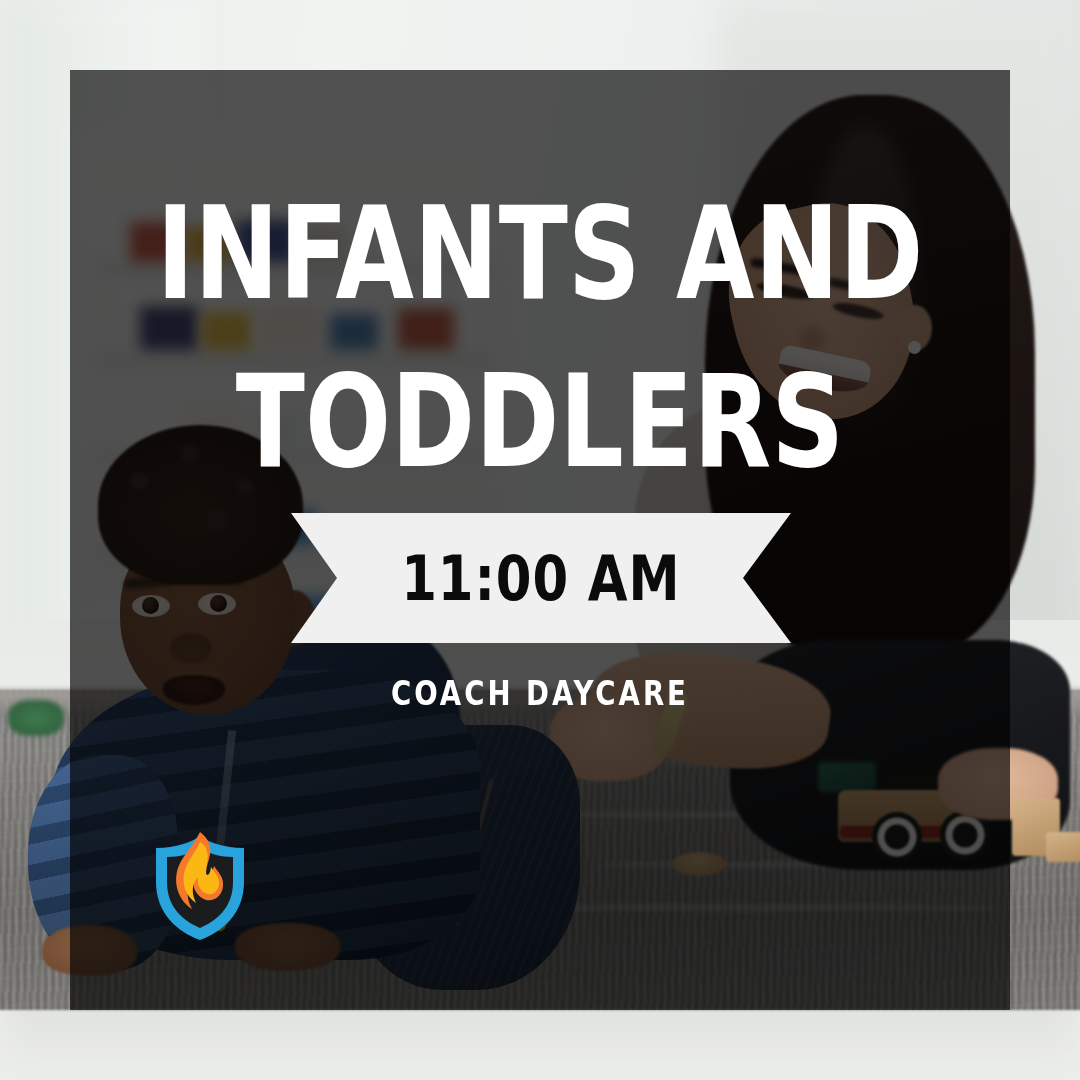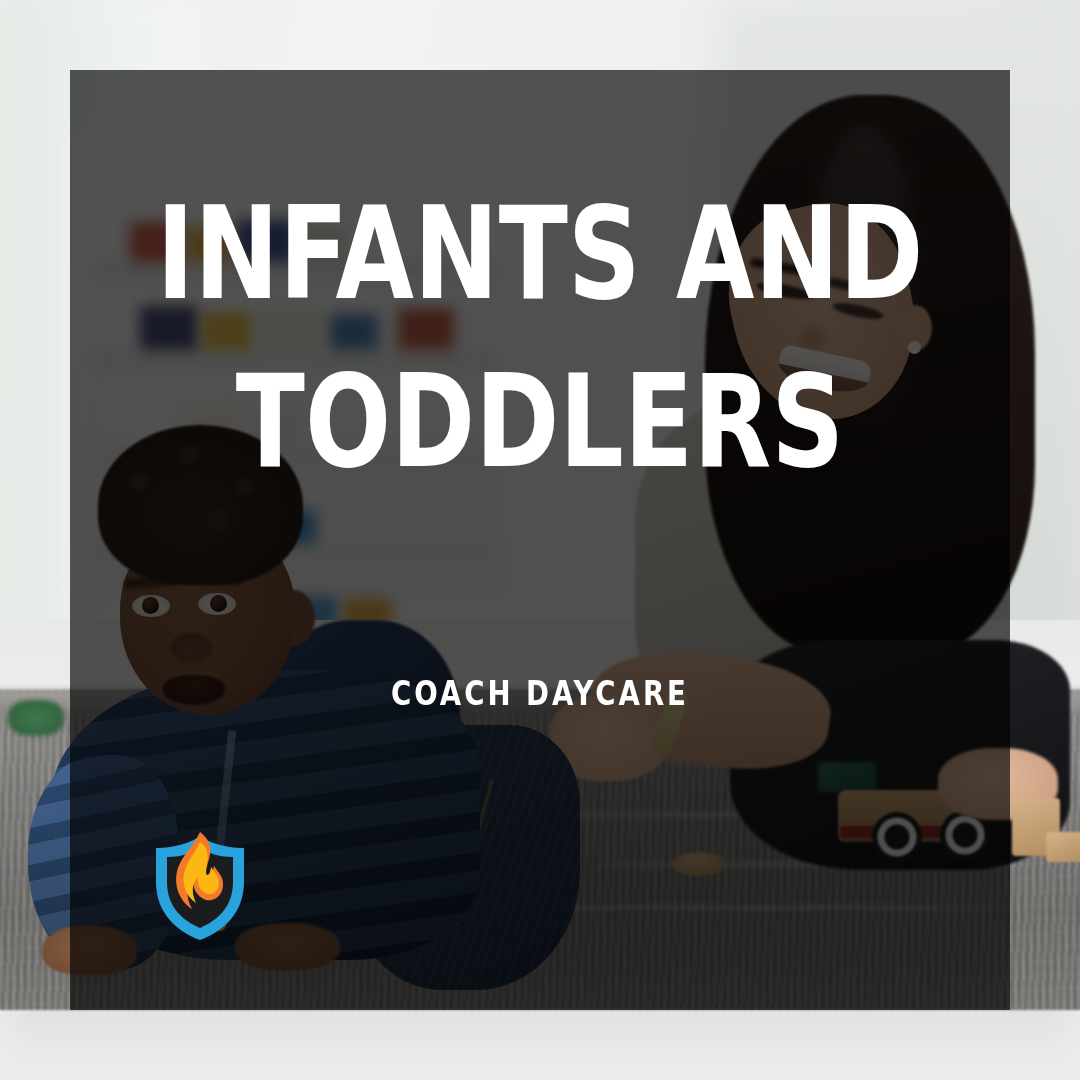--- a/index.html
+++ b/index.html
@@ -472,20 +472,23 @@
   </div>
 </div>
 
 <div id="overlay"></div>
 
 <div id="content">
 
   <div class="title l1">INFANTS AND</div>
   <div class="title l2">TODDLERS</div>
 
+  <div class="ribbon">
+    <span class="ribbon-text">11:00 AM</span>
+  </div>
 
   <div class="subtitle">COACH DAYCARE</div>
 
   <div class="logo">
     <svg viewBox="0 0 96 112" width="96" height="112">
 
       <path d="M4 18 C24 18 40 12 48 6 C56 12 72 18 92 18 L92 52 C92 84 70 102 48 110 C26 102 4 84 4 52 Z" fill="#29A3DC"></path>
 
       <path d="M15 27 C31 27 42 22 48 17 C54 22 65 27 81 27 L81 52 C81 78 64 91 48 98 C32 91 15 78 15 52 Z" fill="#1b1c1e"></path>
 

